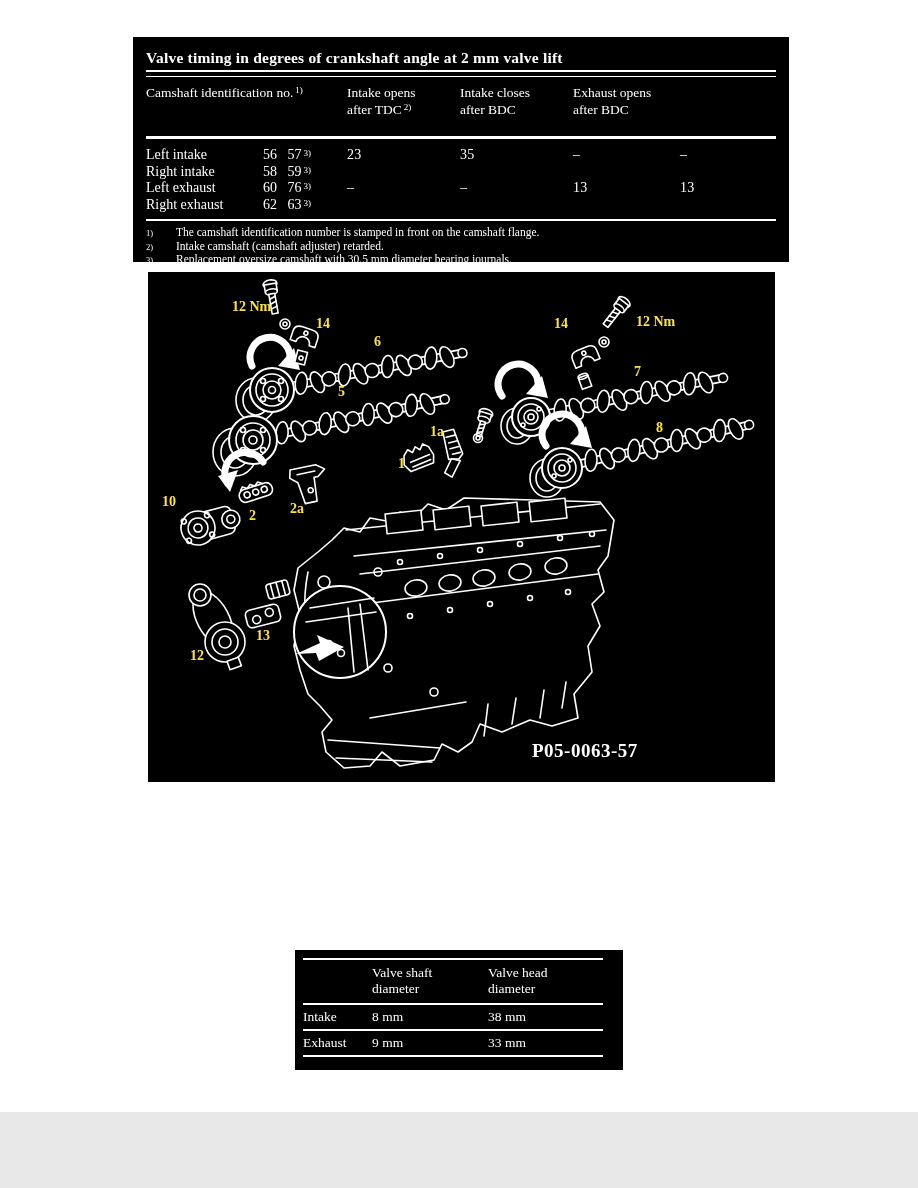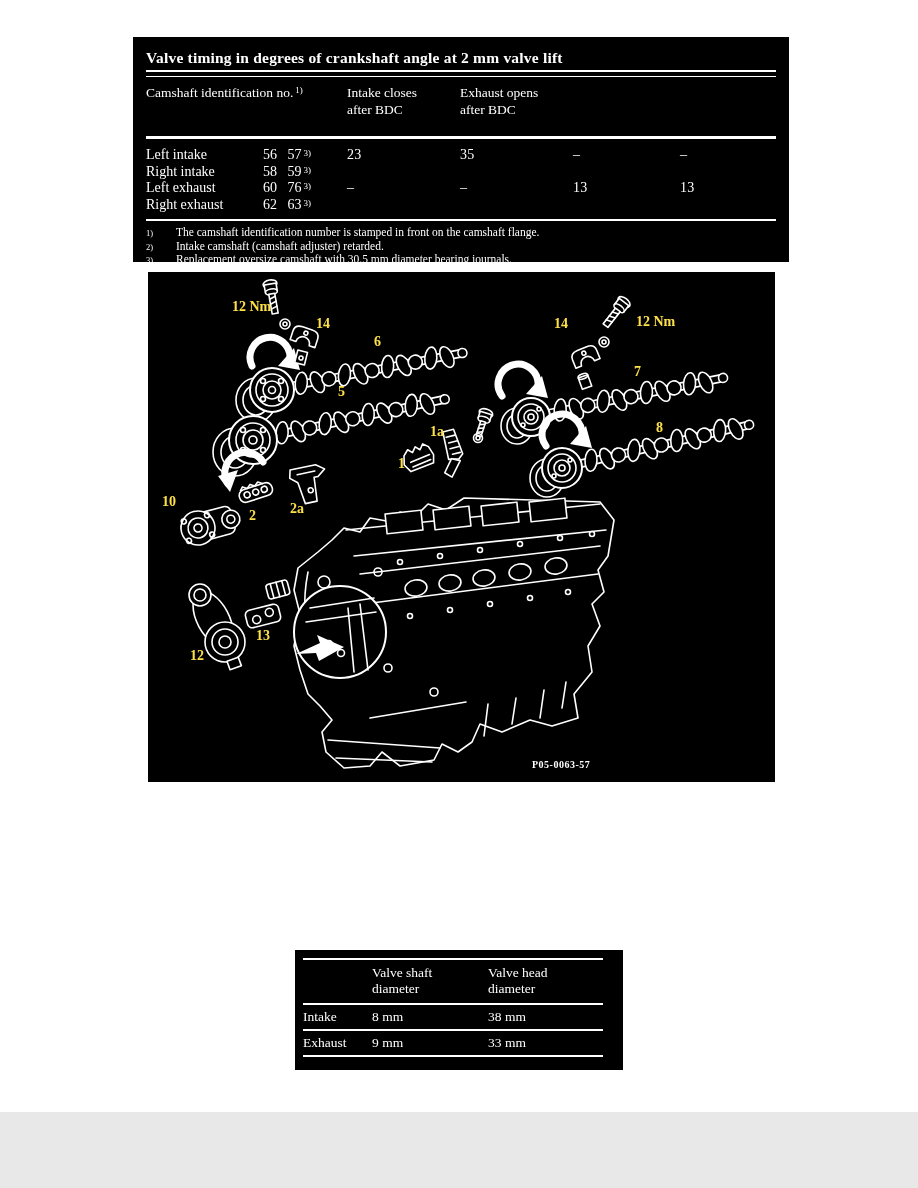--- a/index.html
+++ b/index.html
@@ -21,21 +21,21 @@
   .cell.id span{word-spacing:7px;}
   .sup{font-size:9px;vertical-align:top;position:relative;top:-2px;margin-left:2px;}
   .footnotes{font-size:11.5px;line-height:13.5px;}
   .fn{display:grid;grid-template-columns:30px 1fr;}
   .fn sup{font-size:8.5px;position:relative;top:1px;}
 
   
   .diagram-panel{left:148px;top:272px;width:627px;height:510px;}
   .diagram-panel svg{position:absolute;left:0;top:0;}
   .callout{position:absolute;font-size:14px;font-weight:bold;color:#fde047;white-space:nowrap;}
-  .fig-num{position:absolute;left:384px;top:487px;font-size:10px;font-weight:bold;
+  .fig-num{position:absolute;left:384px;top:468px;font-size:19px;font-weight:bold;
            letter-spacing:.5px;color:#fff;}
 
   
   .valve-panel{left:295px;top:950px;width:328px;height:120px;padding:8px 20px 6px 8px;}
   .vt-rule{height:2px;background:#fff;}
   .vt-grid{display:grid;grid-template-columns:69px 116px 1fr;font-size:13.5px;}
   .vt-grid.head{padding:5px 0 6px 0;line-height:16px;}
   .vt-grid.row{align-items:center;height:24px;}
 </style>
 </head>
@@ -43,20 +43,24 @@
 
 <div class="page">
 
   <section class="panel timing-panel">
     <h1 class="tt-title">Valve timing in degrees of crankshaft angle at 2 mm valve lift</h1>
     <div class="rule-title"></div>
 
     <div class="tt-grid header">
       <div class="hcell span2">
         <span>Camshaft identification no.</span><sup class="sup">1)</sup>
+      </div>
+      <div class="hcell">
+        <div>Intake opens</div>
+        <div><span>after TDC</span><sup class="sup">2)</sup></div>
       </div>
       <div class="hcell">
         <div>Intake closes</div>
         <div>after BDC</div>
       </div>
       <div class="hcell">
         <div>Exhaust opens</div>
         <div>after BDC</div>
       </div>
     </div>

